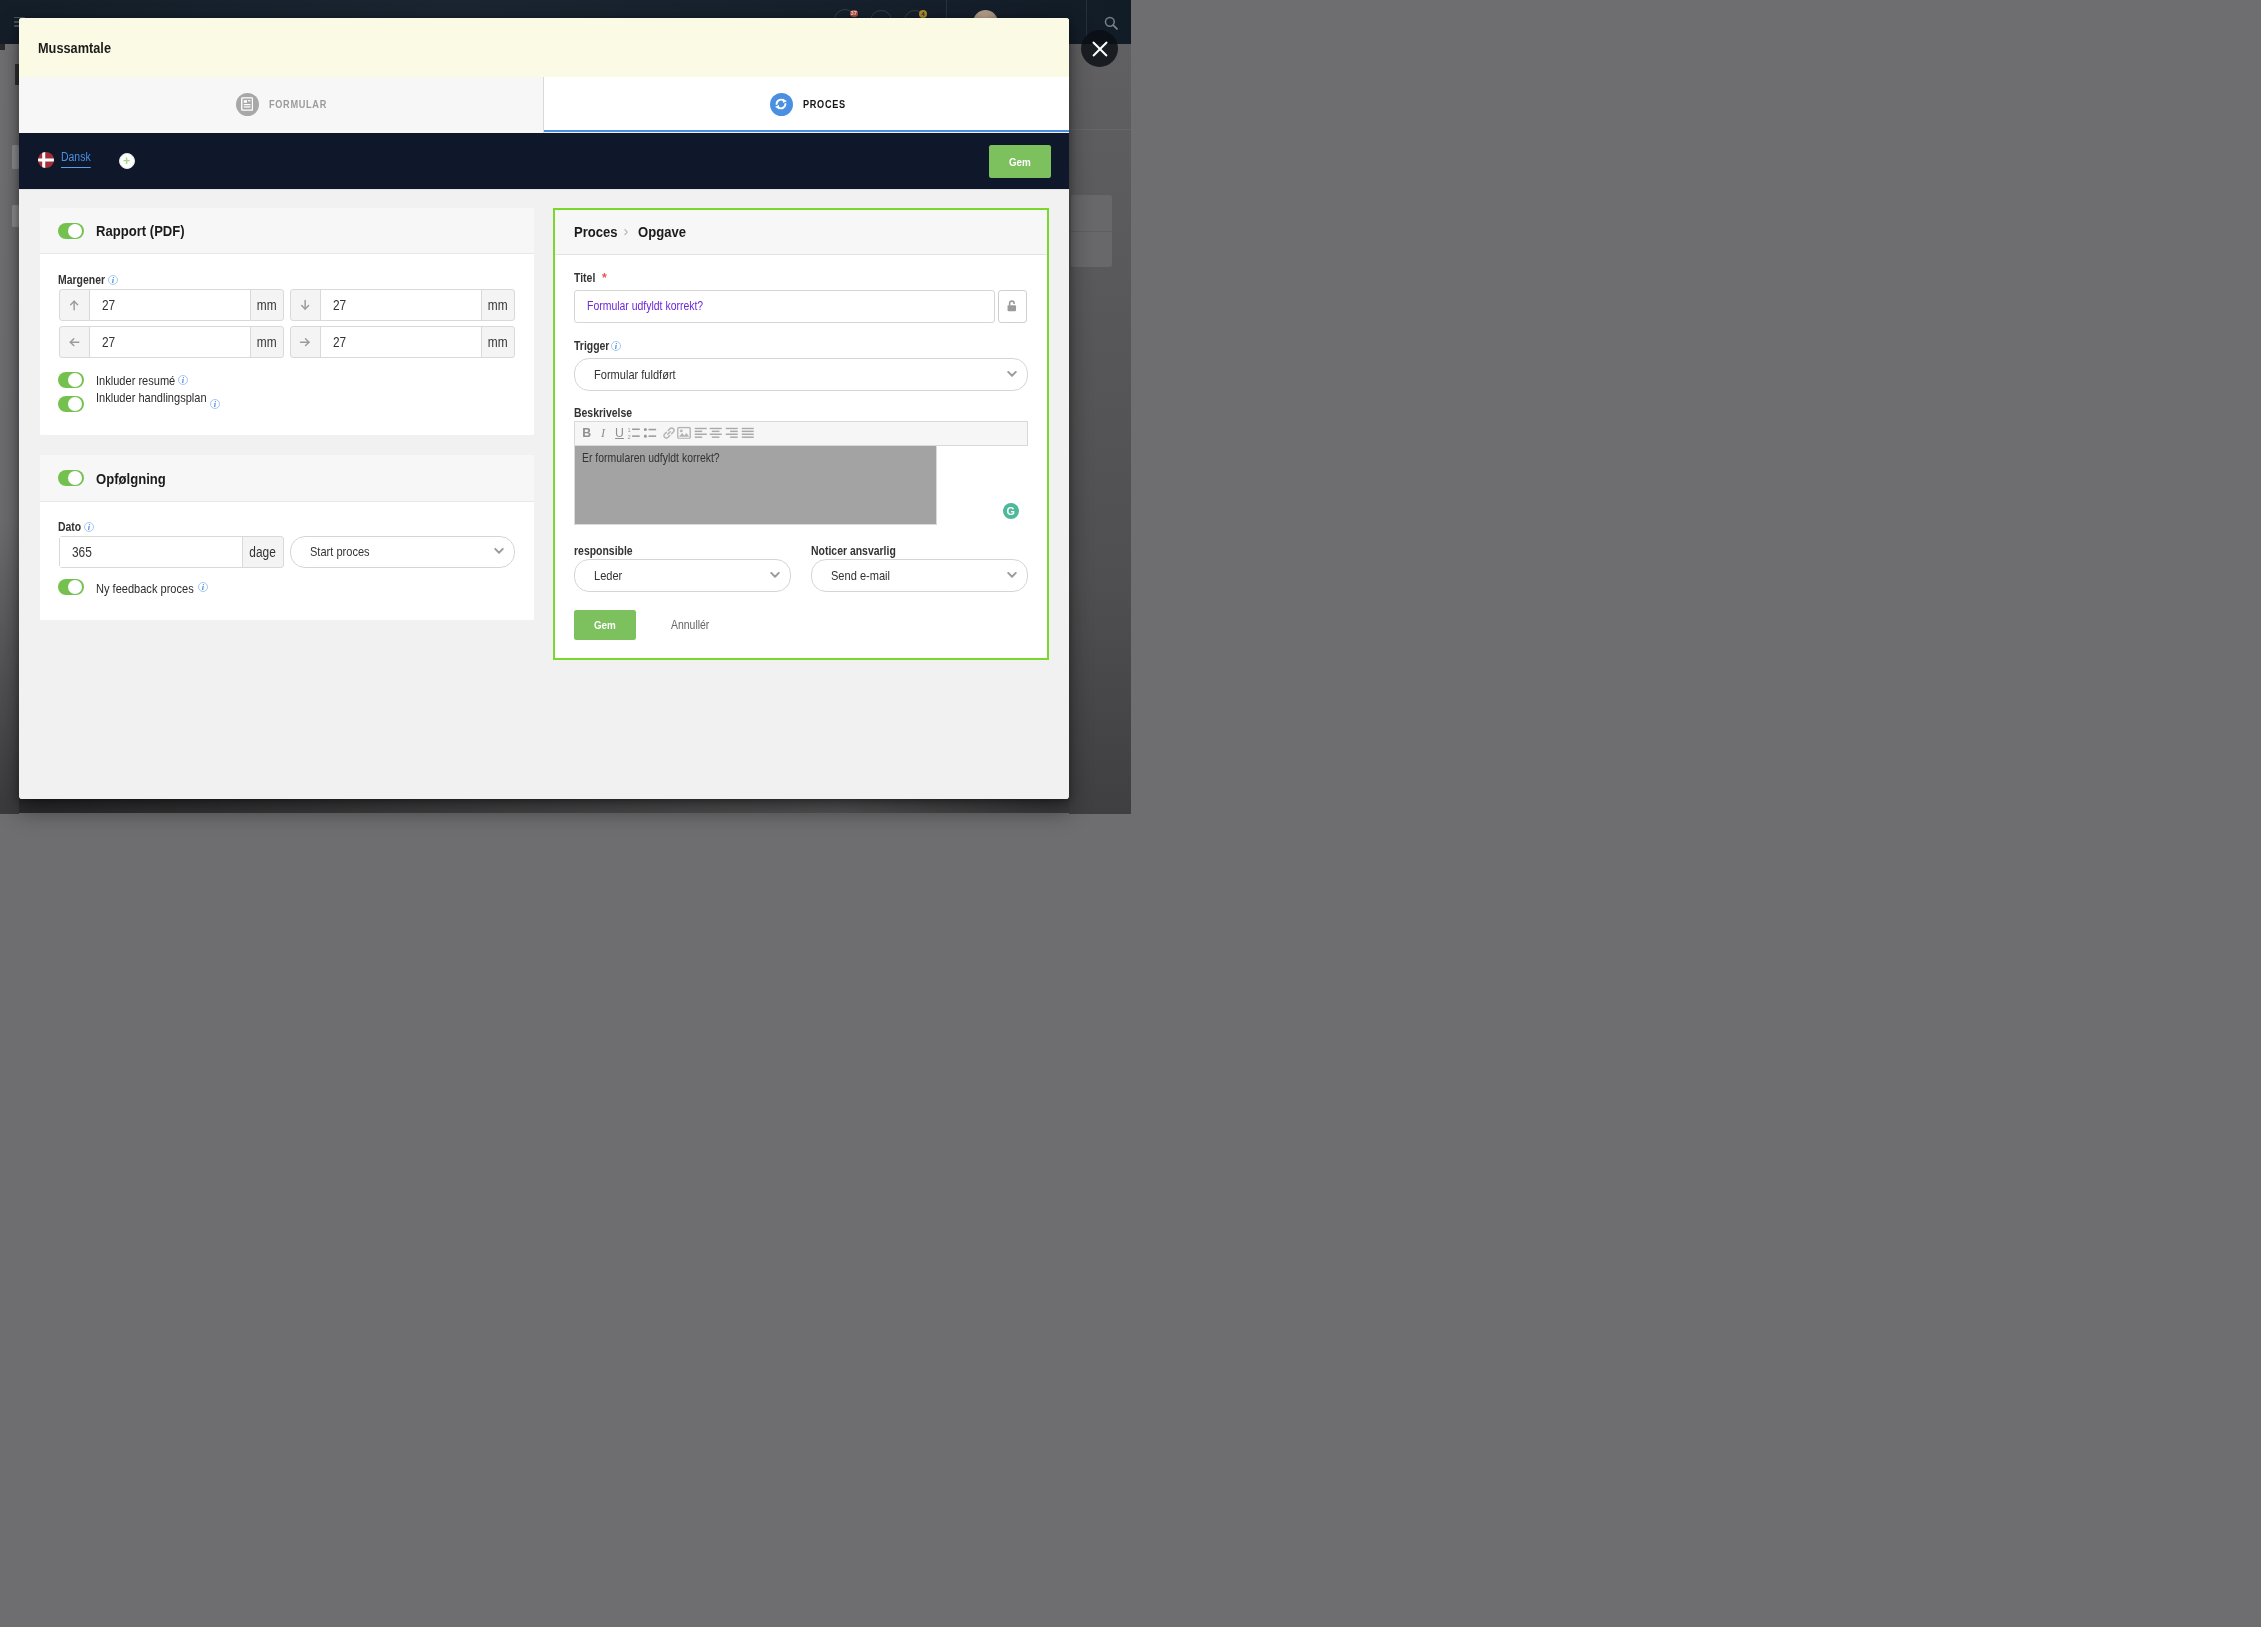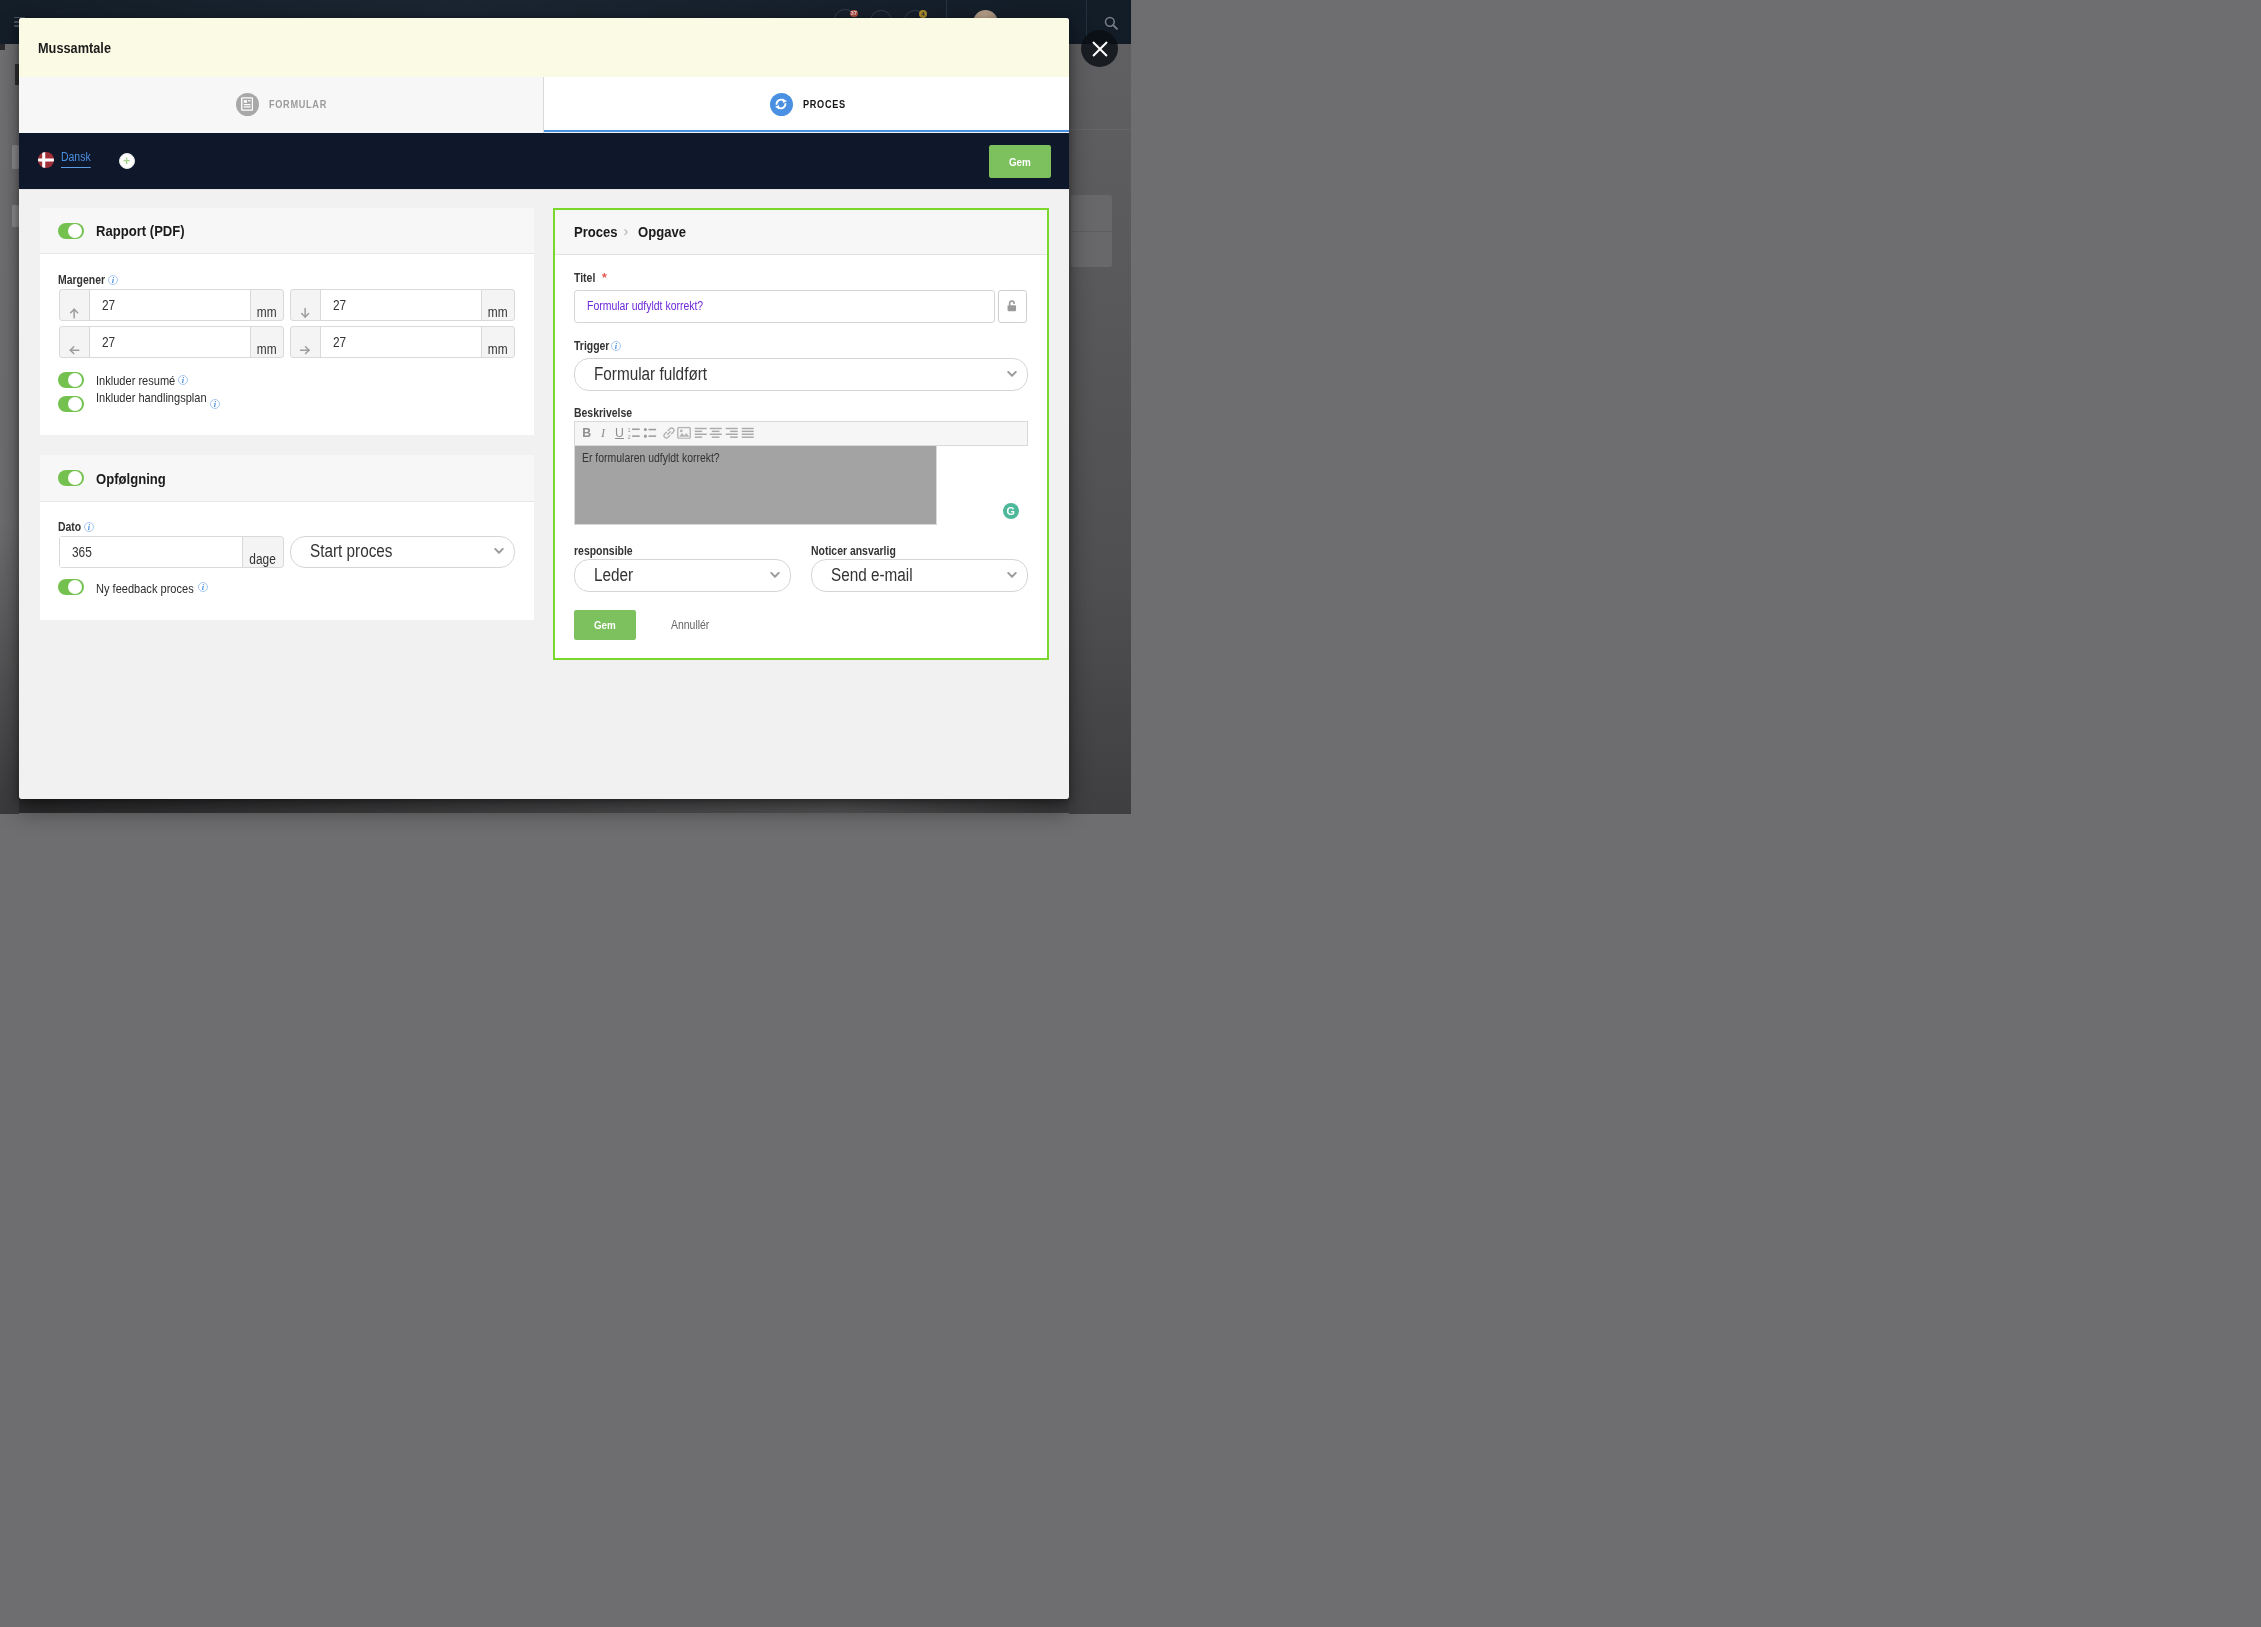--- a/index.html
+++ b/index.html
@@ -49,28 +49,28 @@
 
   .toggle { position:absolute; width:26px; height:16px; border-radius:8px; background:#74c150; }
   .toggle i { position:absolute; right:1.2px; top:1.2px; width:14px; height:14px; border-radius:50%; background:#fff; }
   .lbl { position:absolute; font-size:12.3px; font-weight:700; color:#333; }
   .info { position:absolute; width:10.8px; height:10.8px; border-radius:50%; border:1.1px solid #a7c8f2;
     color:#4a90e2; font-family:"Liberation Serif", serif; font-style:italic; font-weight:700; font-size:8.5px;
     display:flex; align-items:center; justify-content:center; }
   .tglbl { position:absolute; font-size:13px; color:#2c2c2c; }
 
   .igroup { position:absolute; height:32px; border:0.8px solid #d9d9da; border-radius:3.1px; background:#f4f4f5; display:flex; }
-  .icell { display:flex; align-items:flex-end; justify-content:center; }
+  .icell { display:flex; align-items:center; justify-content:center; }
   .iarrow { width:30px; border-right:0.8px solid #d9d9da; }
   .ifield { flex:1; background:#fff; font-size:14px; color:#333; align-items:center; display:flex;
     justify-content:flex-start; padding-left:12.3px; }
   .isuffix { border-left:0.8px solid #d9d9da; font-size:14px; color:#333; }
 
   .sel { position:absolute; height:32px; border:0.8px solid #d5d5d6; border-radius:15px; background:#fff;
-    font-size:18px; color:#333; display:flex; align-items:center; padding-left:19px; }
+    font-size:13px; color:#333; display:flex; align-items:center; padding-left:19px; }
   .chev { position:absolute; right:9.2px; top:50%; margin-top:-3.5px; }
 
   
   #panel { left:534px; top:190px; width:496px; height:452px; background:#fff; border:2.3px solid #79d829; }
   #phead { left:0; top:0; width:100%; height:45px; background:#f7f7f8; border-bottom:0.8px solid #e2e2e3; }
   #phead b { font-size:15.4px; color:#1b1b1b; top:50%; transform:translateY(-50%); }
   #ptitle-in { left:19px; top:80px; width:421px; height:33px; border:0.8px solid #d5d5d6; border-radius:3.1px;
     background:#fff; font-size:12.3px; color:#6d28d9; display:flex; align-items:center; padding-left:12.3px; }
   #lockbtn { left:443px; top:80px; width:29px; height:33px; border:0.8px solid #cfcfd0; border-radius:3.1px; background:#fff;
     display:flex; align-items:center; justify-content:center; }

